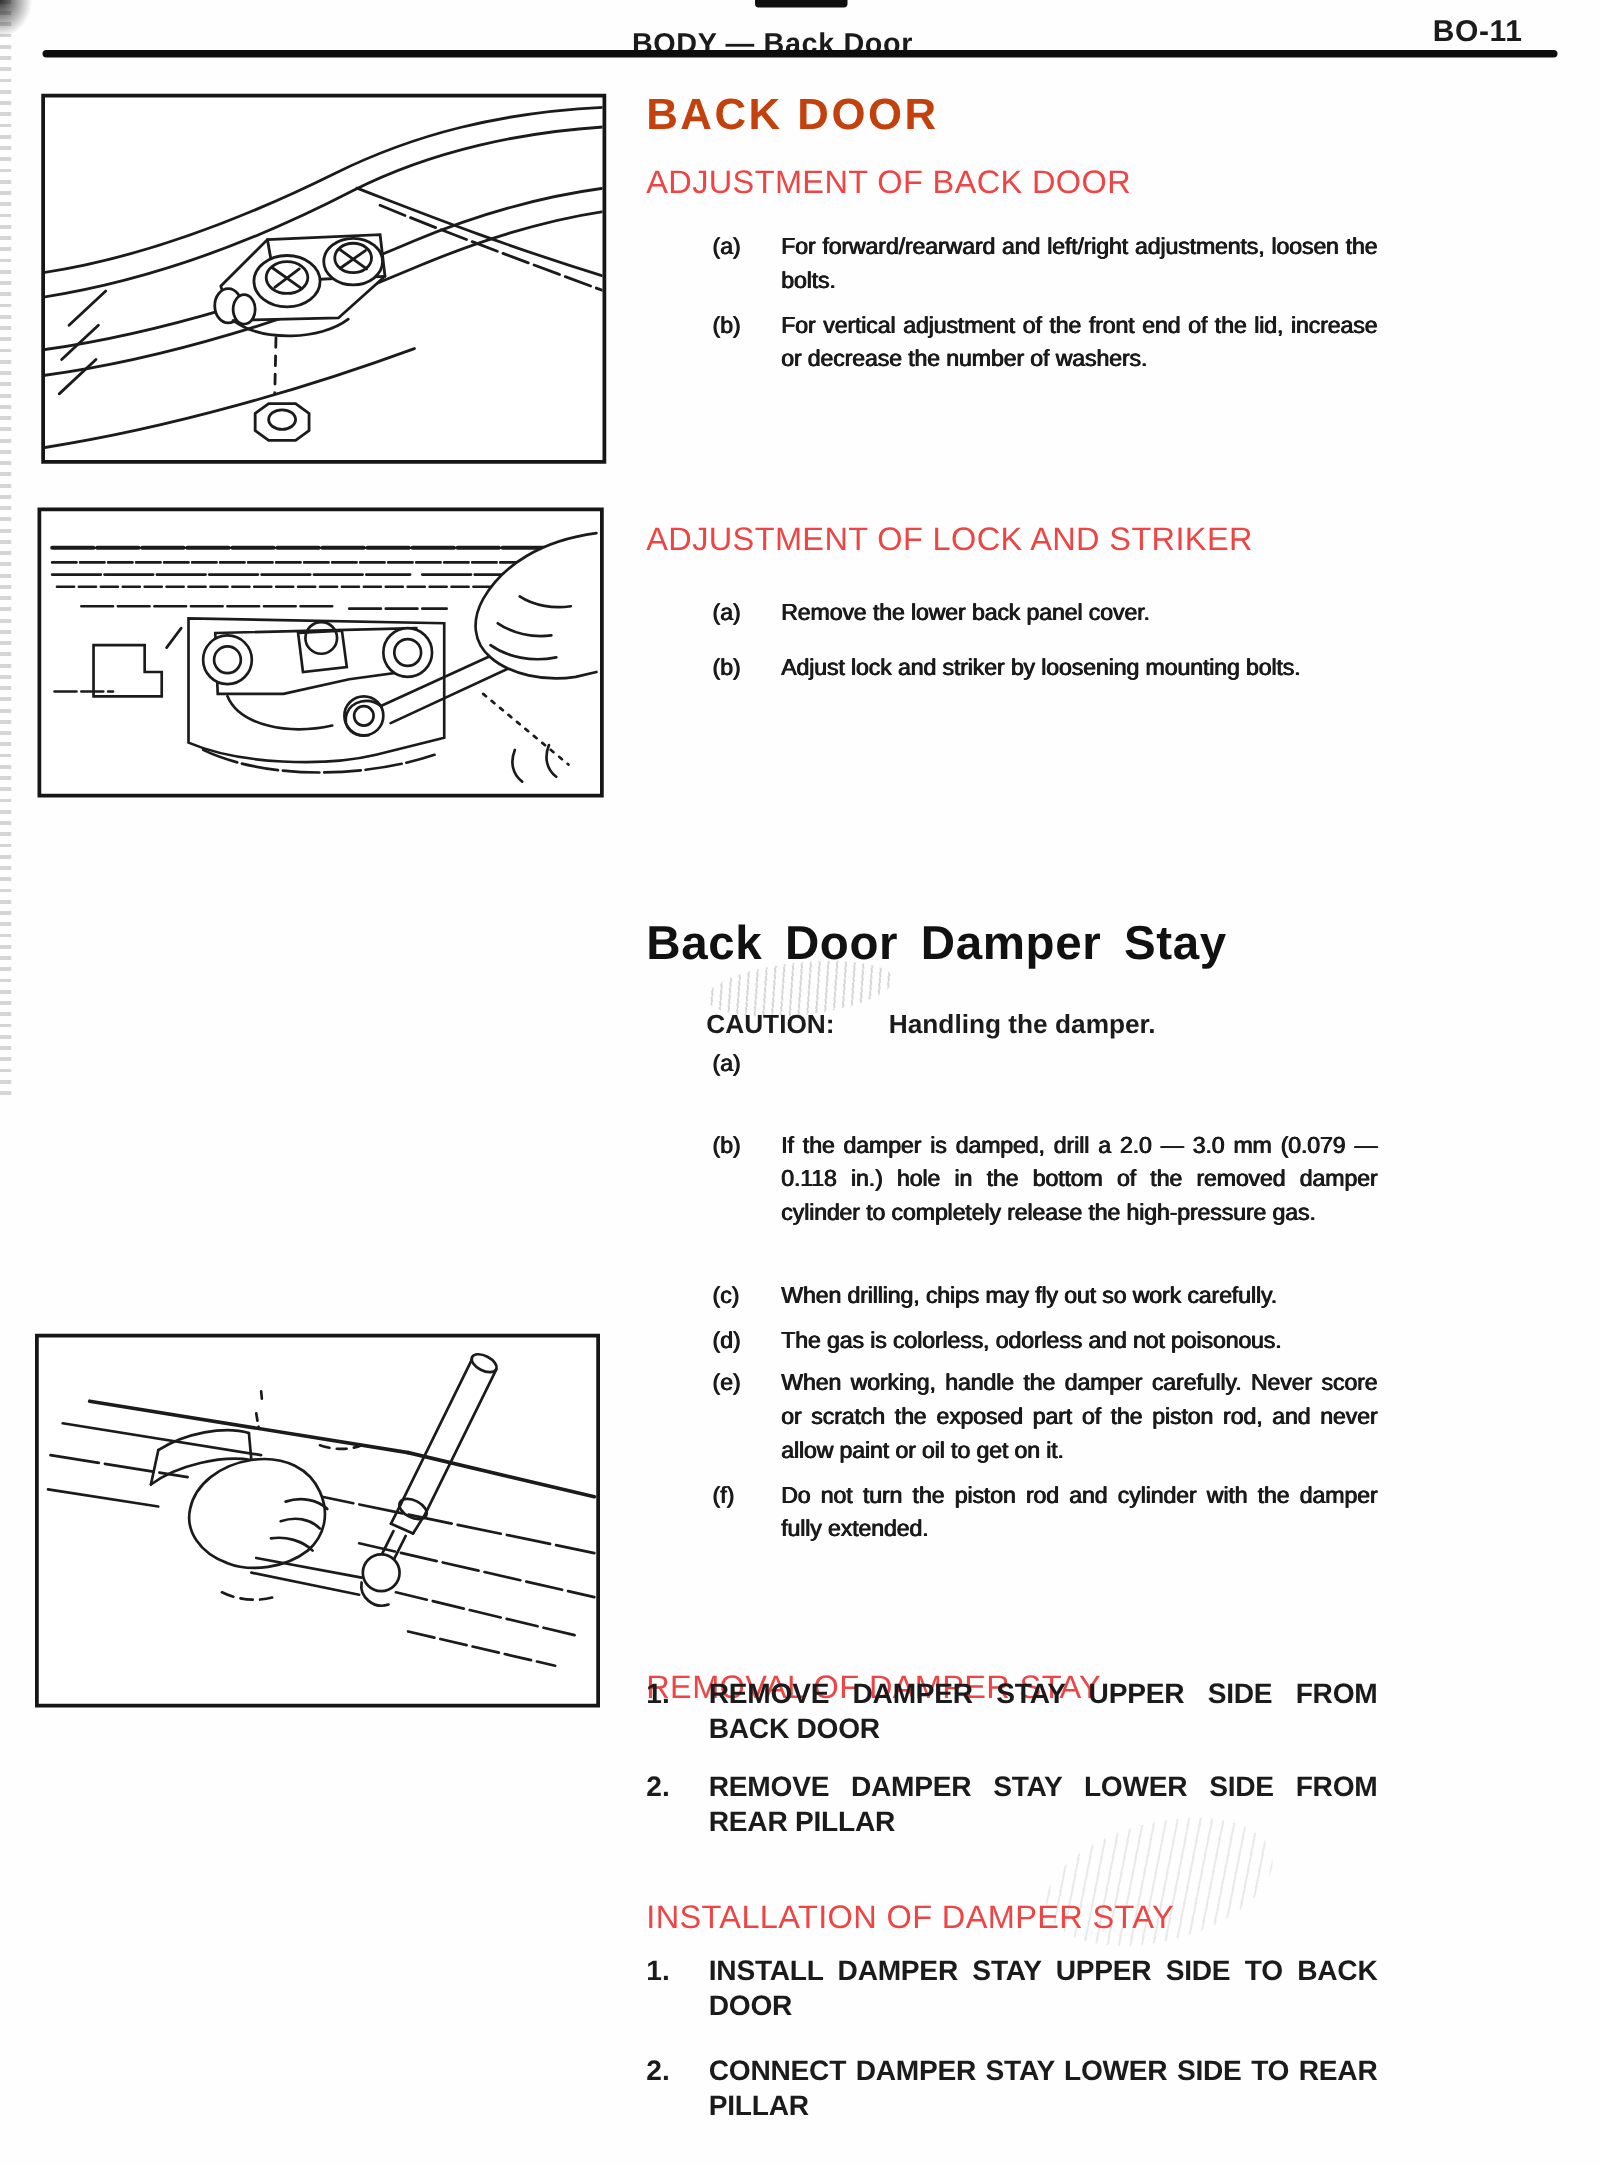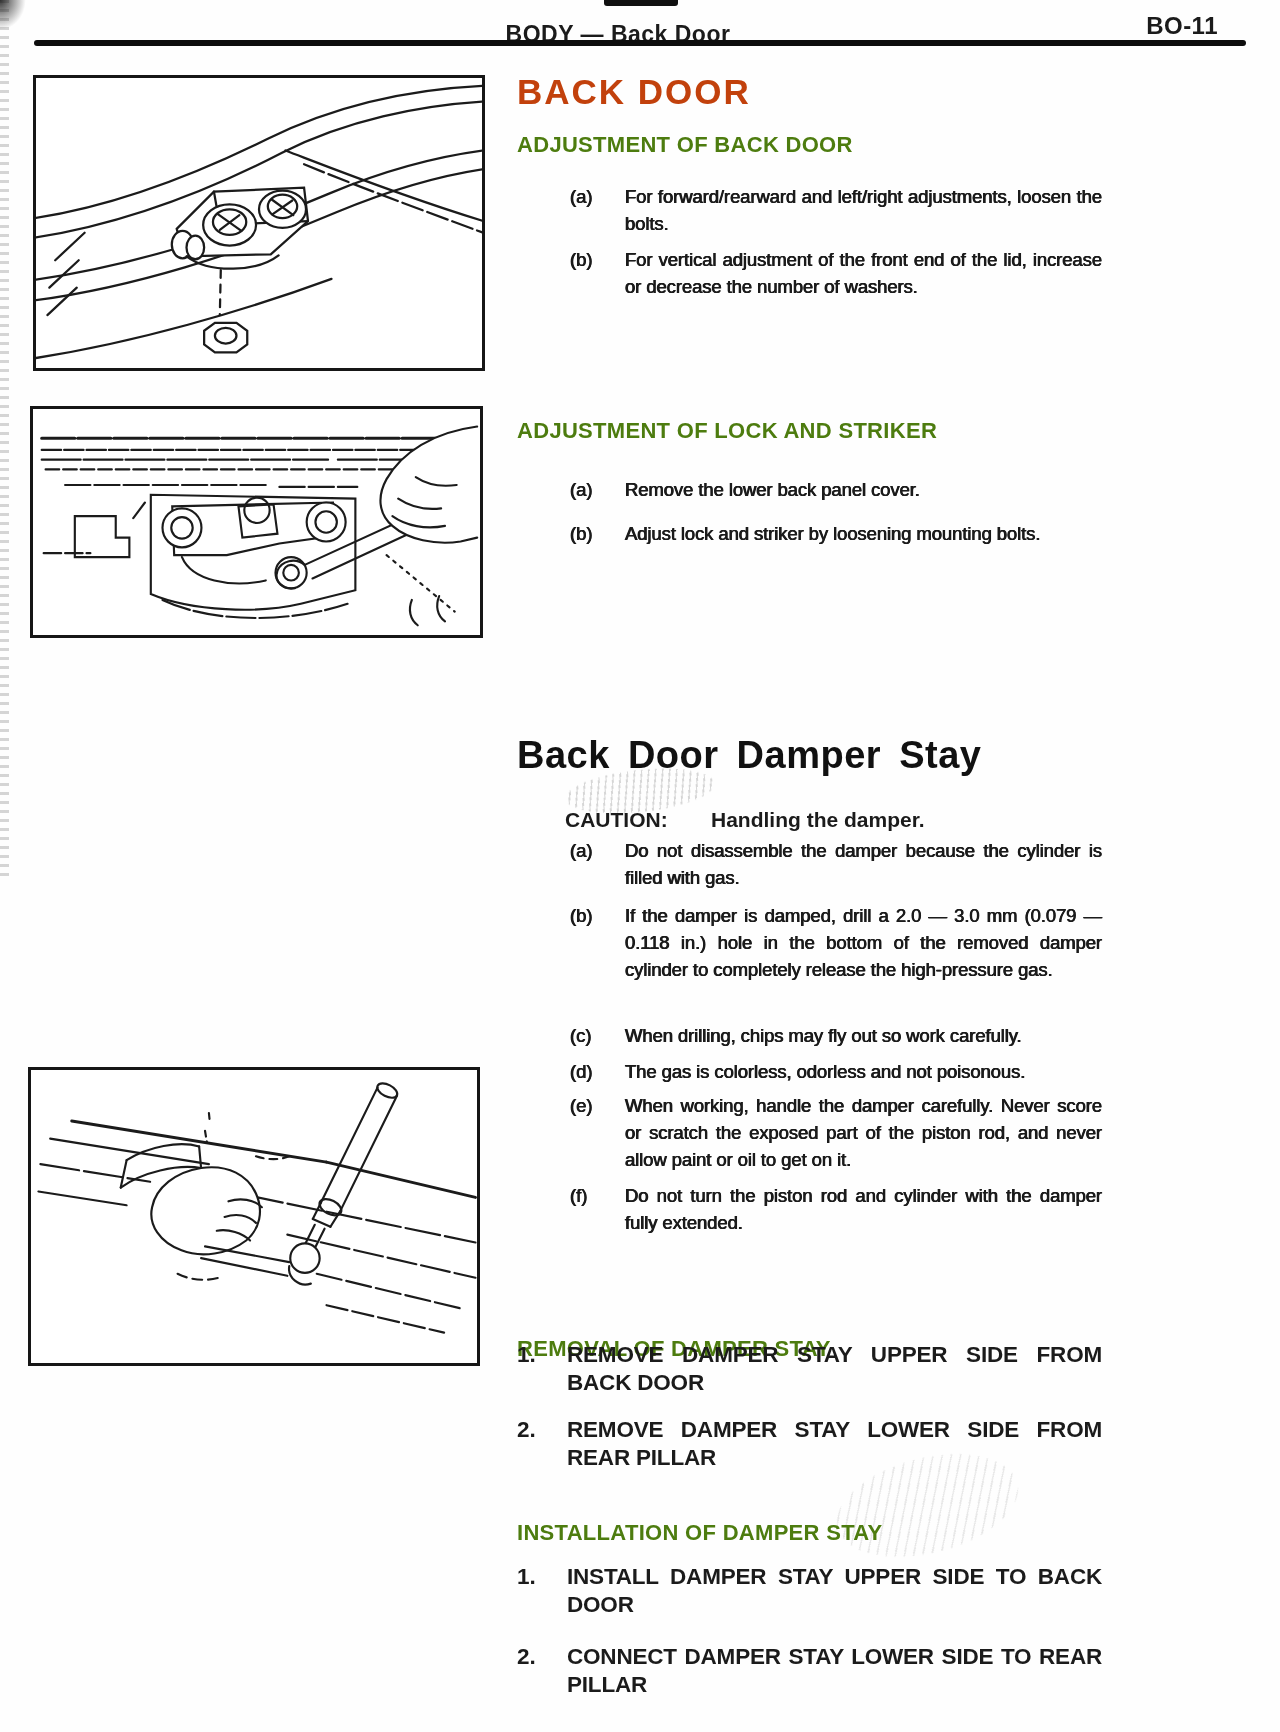--- a/index.html
+++ b/index.html
@@ -24,21 +24,21 @@
   
   .fig{position:absolute;border:3px solid #161616;background:#fff;box-sizing:border-box;}
   #fig1{left:33px;top:75px;width:452px;height:296px;}
   #fig2{left:30px;top:406px;width:453px;height:232px;}
   #fig3{left:28px;top:1067px;width:452px;height:299px;}
   .fig svg{position:absolute;left:0;top:0;width:100%;height:100%;}
   
   .blk{position:absolute;left:517px;width:585px;}
   .h1{font-size:35px;font-weight:700;letter-spacing:2px;line-height:38px;white-space:nowrap;color:#c2410c;}
   .h1b{font-size:38px;font-weight:700;letter-spacing:.5px;word-spacing:7px;line-height:42px;white-space:nowrap;color:#111;}
-  .h2{font-size:22px;font-weight:700;letter-spacing:.3px;line-height:30px;white-space:nowrap;color:#4d7c0f;}
+  .h2{font-size:26px;font-weight:400;letter-spacing:.3px;line-height:30px;white-space:nowrap;color:#ef4444;}
   .thick{text-shadow:.4px 0 0 currentColor,-.4px 0 0 currentColor;}
   .para{display:flex;padding-left:53px;box-sizing:border-box;}
   .para .lbl{flex:0 0 55px;font-size:18.5px;line-height:27px;}
   .para .txt{flex:1;font-size:18.5px;line-height:27px;letter-spacing:-.1px;text-align:justify;}
   .caution{display:flex;padding-left:48px;box-sizing:border-box;}
   .caution .lbl{flex:0 0 146px;font-size:21px;font-weight:700;line-height:27px;}
   .caution .txt{flex:1;font-size:21px;font-weight:700;line-height:27px;}
   .step{display:flex;}
   .step .num{flex:0 0 50px;font-size:22.5px;font-weight:700;line-height:27.5px;}
   .step .txt{flex:1;font-size:22.5px;font-weight:700;line-height:27.5px;letter-spacing:-.2px;text-align:justify;}
@@ -195,21 +195,20 @@
 
   <div class="blk h1b" id="b-damp-title">Back Door Damper Stay</div>
 
   <div class="blk caution" id="b-caution">
     <span class="lbl">CAUTION:</span>
     <span class="txt">Handling the damper.</span>
   </div>
 
   <div class="blk para" id="b-d-a">
     <span class="lbl thick">(a)</span>
-    <span class="txt thick">Do not disassemble the damper because the cylinder is filled with gas.</span>
   </div>
   <div class="blk para" id="b-d-b">
     <span class="lbl thick">(b)</span>
     <span class="txt thick">If the damper is damped, drill a 2.0 — 3.0 mm (0.079 — 0.118 in.) hole in the bottom of the removed damper cylinder to completely release the high-pressure gas.</span>
   </div>
   <div class="blk para" id="b-d-c">
     <span class="lbl thick">(c)</span>
     <span class="txt thick">When drilling, chips may fly out so work carefully.</span>
   </div>
   <div class="blk para" id="b-d-d">

